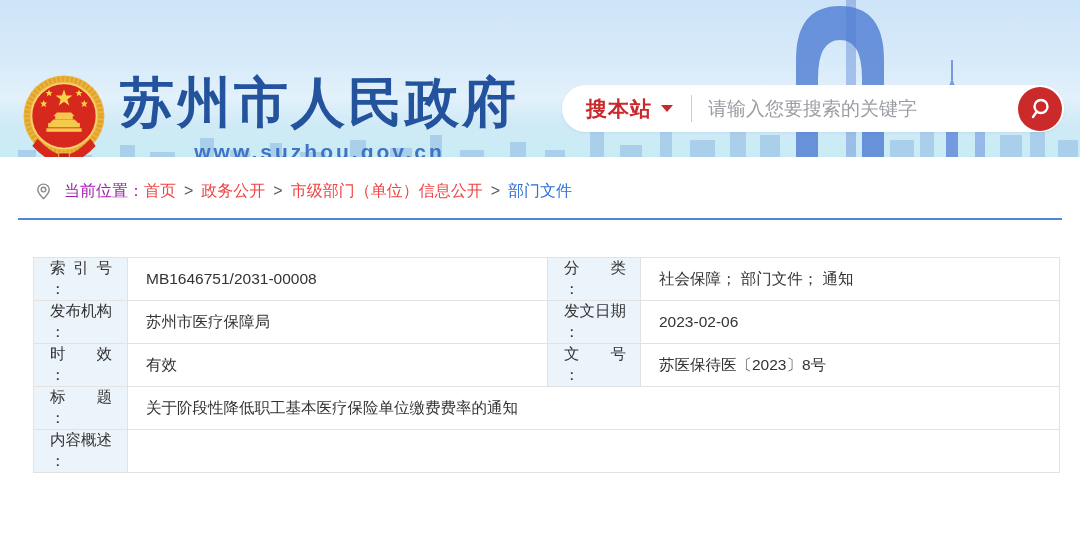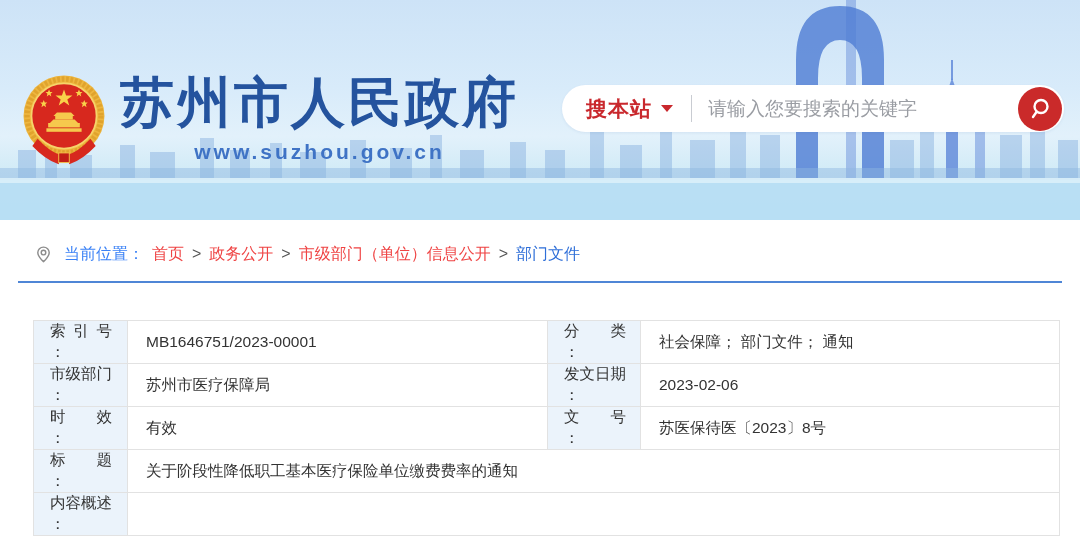--- a/index.html
+++ b/index.html
@@ -1,20 +1,20 @@
 <!DOCTYPE html>
 <html><head>
 <meta charset="utf-8">
 <style>
   * { box-sizing: border-box; margin: 0; padding: 0; }
   html,body { width:1080px; height:540px; background:#fff; overflow:hidden;
               font-family:"Liberation Sans", sans-serif; }
 
   
-  .hero { position:relative; width:1080px; height:220px; overflow:hidden;
+  .hero { position:relative; width:1080px; height:157px; overflow:hidden;
           background:linear-gradient(180deg,#cde3f7 0%,#d8ebfa 40%,#e2f1fb 62%,#cfeaf6 80%,#c9ecf4 100%); }
   .skyline { position:absolute; left:0; top:0; width:1080px; height:220px; }
 
   .brand { position:absolute; left:20px; top:70px; display:flex; align-items:flex-start; cursor:pointer; }
   .emblem { width:88px; height:106px; }
   .brand-text { margin-left:12px; }
   .site-title { font-size:54px; font-weight:800; color:#24539e; letter-spacing:3px;
                 line-height:1.05; margin-top:4px; white-space:nowrap; }
   .site-url { margin-top:9px; text-align:center; font-size:21px; font-weight:700;
               color:#3f73c5; letter-spacing:3px; }
@@ -31,21 +31,21 @@
             color:#333; font-family:"Liberation Sans",sans-serif; min-width:0; }
   .sinput::placeholder { color:#9a9da3; }
   .sbtn { width:44px; height:44px; border-radius:50%; background:#ca2a2a; border:none;
           margin:0 2px 0 8px; flex:0 0 auto; display:flex; align-items:center;
           justify-content:center; cursor:pointer; }
 
   
   .crumbs { display:flex; align-items:center; margin:24px 0 0 34px; font-size:16px;
             color:#333; height:20px; }
   .pin { width:19px; height:19px; margin-right:11px; }
-  .crumb-label { margin-right:8px; color:#3b82f6; }
+  .crumb-label { color:#a21caf; }
   .crumbs a { text-decoration:none; color:#ef4444; cursor:pointer; }
   .crumbs a.active { color:#2f6fd8; }
   .sep { margin:0 8px; color:#555; }
   .blue-rule { width:1044px; height:2px; background:#4f86d6; margin:17px 0 0 18px; }
 
   
   .doc-table { width:1026px; margin:37px 0 0 33px; border-collapse:collapse;
                table-layout:fixed; }
   .doc-table td { border:1px solid #e2e2e2; height:40px; font-size:15.5px; color:#333;
                   vertical-align:middle; }
@@ -161,26 +161,26 @@
 <table class="doc-table">
   <colgroup>
       <col style="width:94px">
       <col style="width:420px">
       <col style="width:93px">
       <col style="width:419px">
     </colgroup>
   <tbody>
     <tr>
       <td class="lbl"><span class="jl">索引号</span><span>：</span></td>
-      <td class="val">MB1646751/2023-00001</td>
+      <td class="val">MB1646751/2031-00008</td>
       <td class="lbl"><span class="jl">分类</span><span>：</span></td>
       <td class="val">社会保障； 部门文件； 通知</td>
     </tr>
     <tr>
-      <td class="lbl"><span class="jl">市级部门</span><span>：</span></td>
+      <td class="lbl"><span class="jl">发布机构</span><span>：</span></td>
       <td class="val">苏州市医疗保障局</td>
       <td class="lbl"><span class="jl">发文日期</span><span>：</span></td>
       <td class="val">2023-02-06</td>
     </tr>
     <tr>
       <td class="lbl"><span class="jl">时效</span><span>：</span></td>
       <td class="val">有效</td>
       <td class="lbl"><span class="jl">文号</span><span>：</span></td>
       <td class="val">苏医保待医〔2023〕8号</td>
     </tr>

